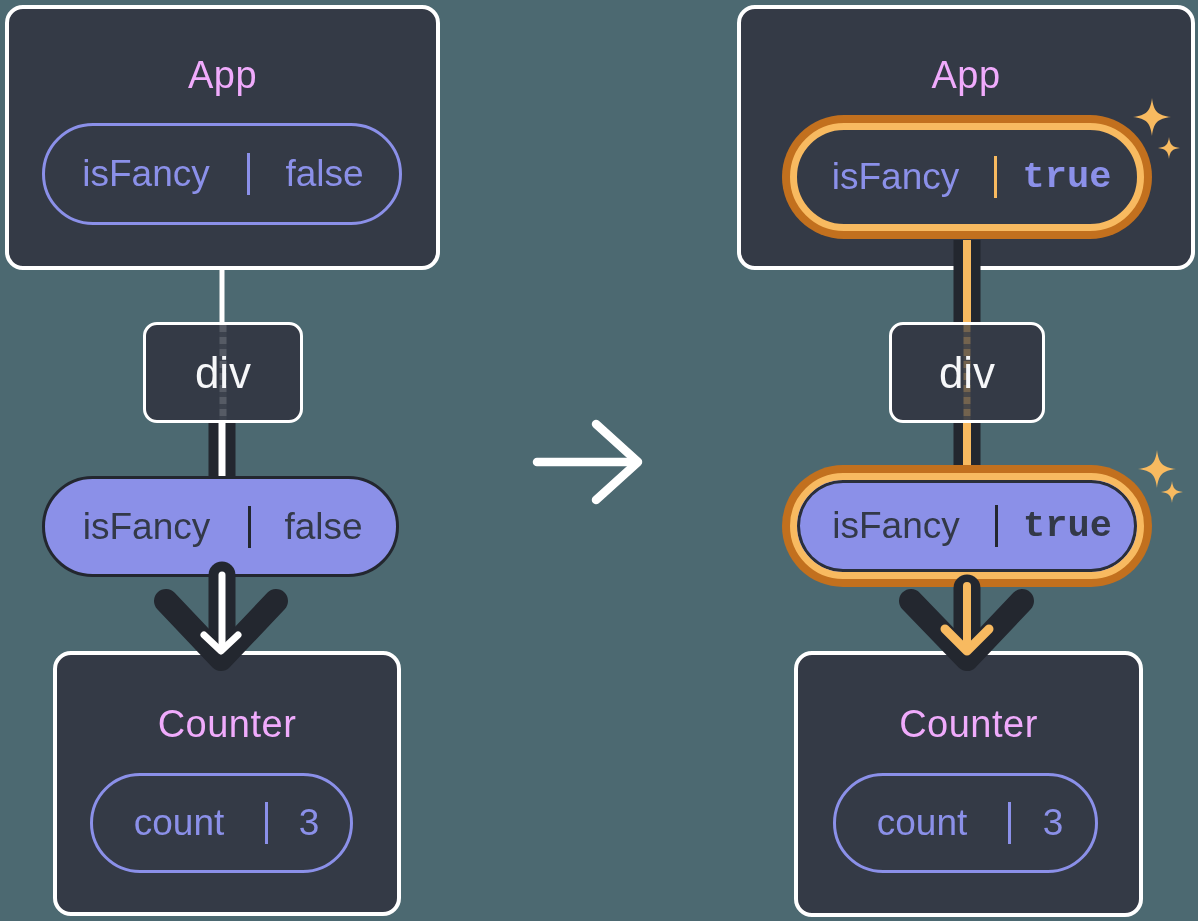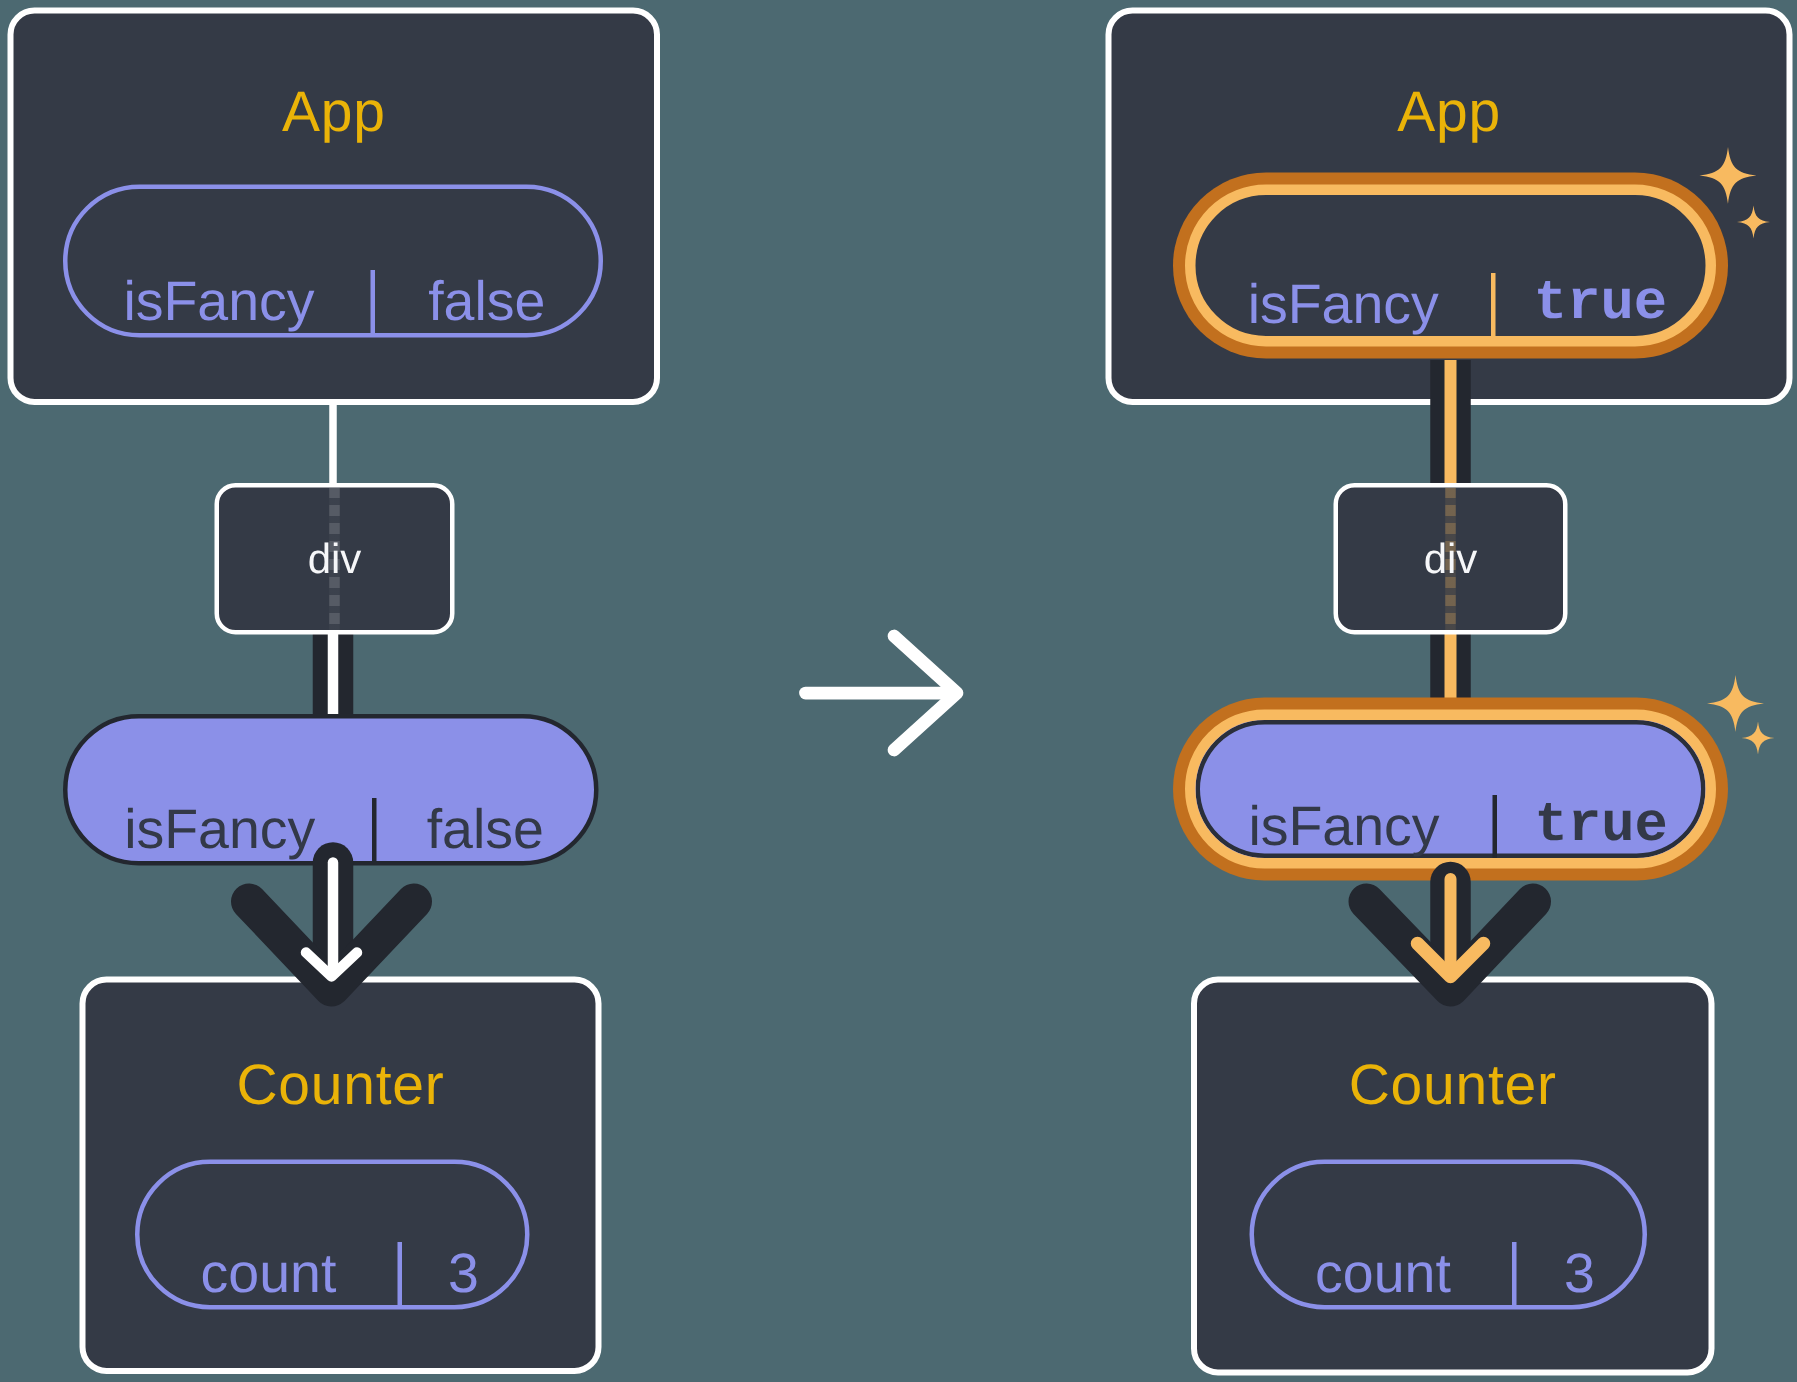--- a/index.html
+++ b/index.html
@@ -18,41 +18,41 @@
 
   .node {
     position:absolute; z-index:2;
     background:#343A46;
     border:4px solid #FFFFFF;
     border-radius:18px;
   }
   .node-title {
     position:absolute; left:0; right:0; top:45px;
     text-align:center;
-    color:#eab308; font-size:38px; font-weight:500;
+    color:#f0abfc; font-size:38px; font-weight:500;
     letter-spacing:0.5px;
   }
   .divnode {
     position:absolute; z-index:2;
     background:#343A46;
     border:3.5px solid #FFFFFF;
     border-radius:14px;
     display:flex; align-items:center; justify-content:center;
-    color:#F6F7F9; font-size:28px; font-weight:500;
+    color:#F6F7F9; font-size:44px; font-weight:500;
   }
   .divnode .thread {
     position:absolute; top:0; bottom:0; left:50%; width:7px;
     transform:translateX(-50%);
   }
   .thread-white { background:repeating-linear-gradient(to bottom, rgba(255,255,255,0.17) 0 7px, rgba(255,255,255,0.04) 7px 12px); }
   .thread-orange { background:repeating-linear-gradient(to bottom, rgba(248,186,96,0.32) 0 7px, rgba(248,186,96,0.10) 7px 12px); }
 
   .pill {
     position:absolute; z-index:2;
-    display:flex; align-items:flex-end;
+    display:flex; align-items:center;
     border-radius:60px;
     font-size:37px;
   }
   .pill .cell {
     display:flex; align-items:center; justify-content:center;
   }
   .pill .cell.name { flex:0 0 auto; }
   .pill .cell.value { flex:1 1 auto; }
 
   

